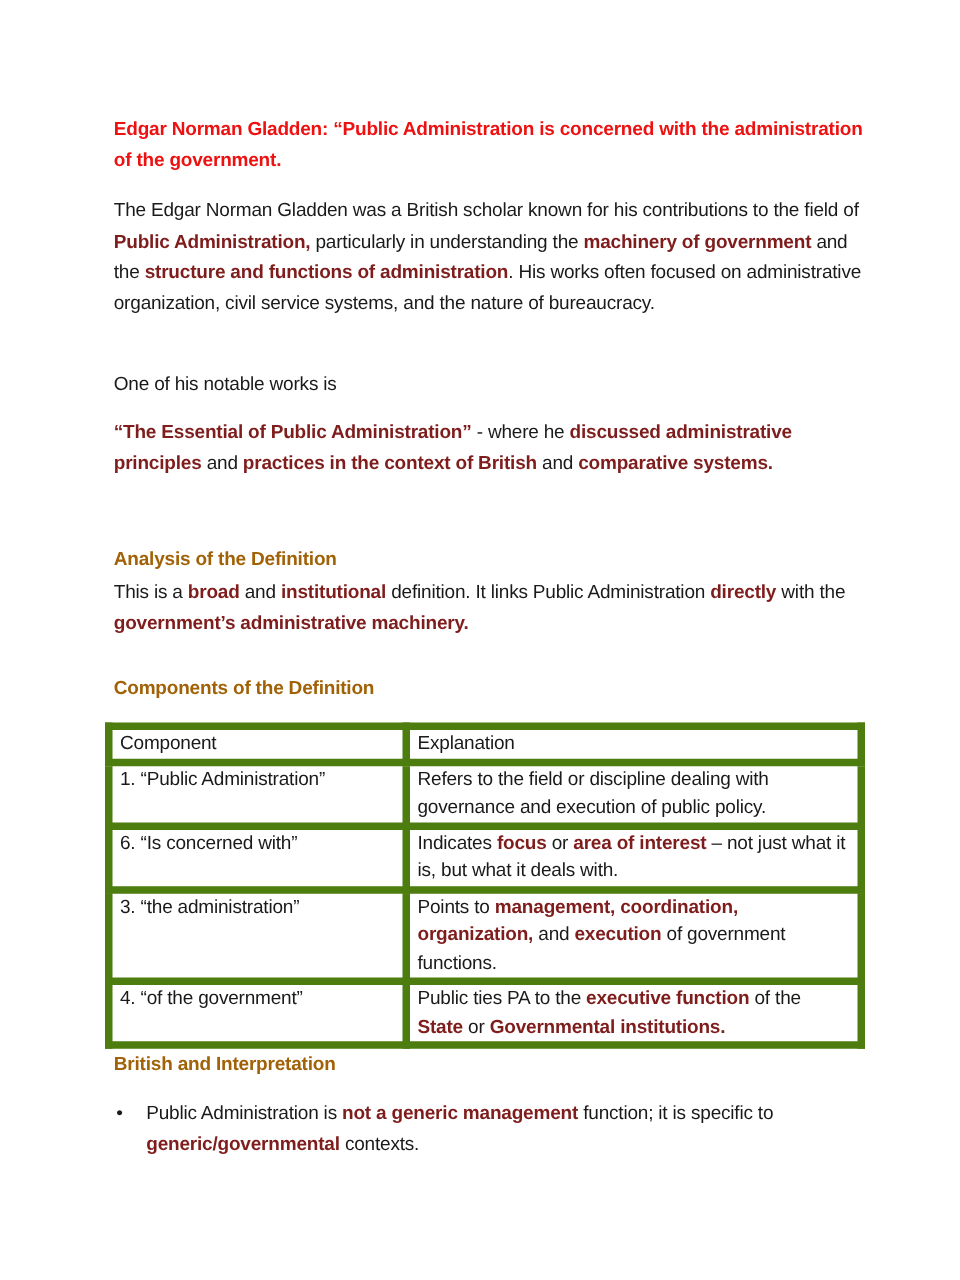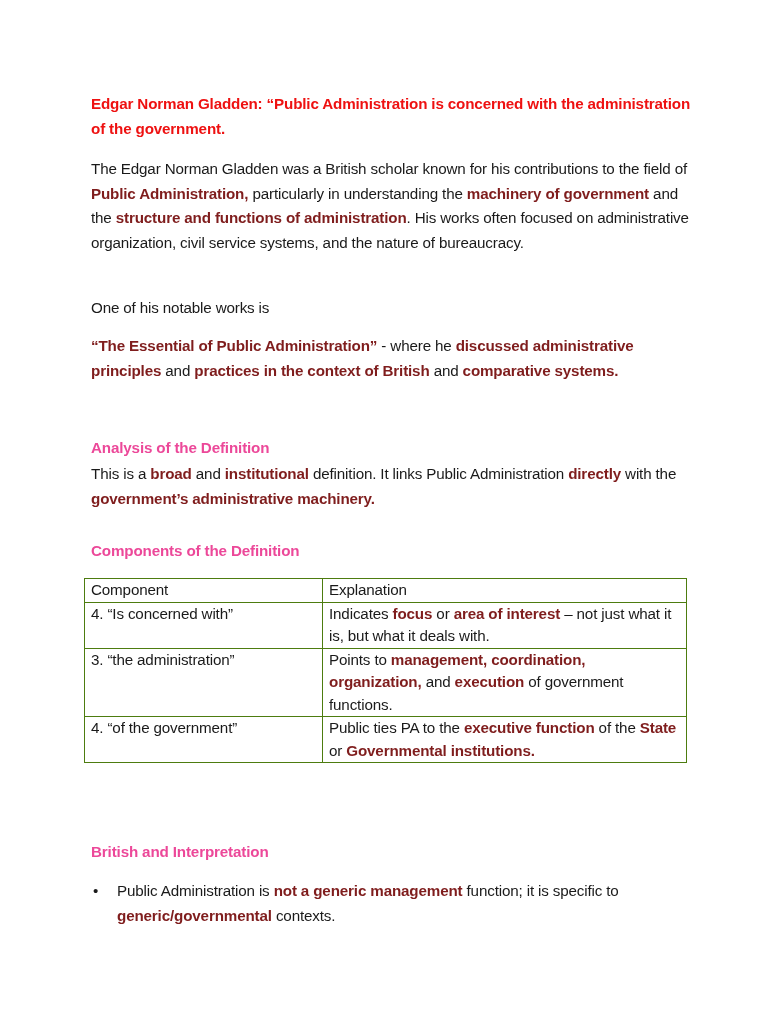--- a/index.html
+++ b/index.html
@@ -6,27 +6,27 @@
     body {
       width: 768px; height: 1024px; overflow: hidden; position: relative;
       font-family: "Liberation Sans", "DejaVu Sans", sans-serif;
       color: #1a1a1a;
       font-size: 15.2px;
     }
     .page { position: absolute; left: 0; top: 0; width: 688px; height: 1024px; }
     .blk { position: absolute; left: 91px; width: 600px; line-height: 24.5px; letter-spacing: -0.15px; }
     b { font-weight: bold; color: #7f1d1d; }
     .red { color: #ee1111; font-weight: bold; }
-    .h { font-weight: bold; color: #ec4899; }
+    .h { font-weight: bold; color: #a16207; }
     table.comp {
       position: absolute; left: 84px; top: 578px; width: 602px;
       border-collapse: collapse; table-layout: fixed;
     }
     table.comp td {
-      border: 1px solid #4d7c0f; vertical-align: top;
+      border: 6px solid #4d7c0f; vertical-align: top;
       padding: 0 6px 0 6px; line-height: 22.5px; font-size: 15.2px;
       letter-spacing: -0.15px;
     }
     table.comp col.c1 { width: 238px; }
     table.comp col.c2 { width: 364px; }
     .bullet-wrap { position: absolute; left: 117px; top: 879px; width: 570px; line-height: 24.5px; letter-spacing: -0.15px; }
     .bullet-dot { position: absolute; left: -24px; top: 0; }
   </style>
 </head>
 <body>
@@ -51,21 +51,25 @@
     <colgroup>
         <col class="c1">
         <col class="c2">
       </colgroup>
     <tbody>
         <tr>
       <td>Component</td>
       <td>Explanation</td>
     </tr>
     <tr>
-      <td>4. “Is concerned with”</td>
+      <td>1. “Public Administration”</td>
+      <td><span>Refers to the field or discipline dealing with governance and execution of public policy.</span></td>
+    </tr>
+    <tr>
+      <td>6. “Is concerned with”</td>
       <td><span>Indicates </span><b>focus</b><span> or </span><b>area of interest</b><span> – not just what it is, but what it deals with.</span></td>
     </tr>
     <tr>
       <td>3. “the administration”</td>
       <td><span>Points to </span><b>management, coordination, organization,</b><span> and </span><b>execution</b><span> of government functions.</span></td>
     </tr>
     <tr>
       <td>4. “of the government”</td>
       <td><span>Public ties PA to the </span><b>executive function</b><span> of the </span><b>State</b><span> or </span><b>Governmental institutions.</b></td>
     </tr>

